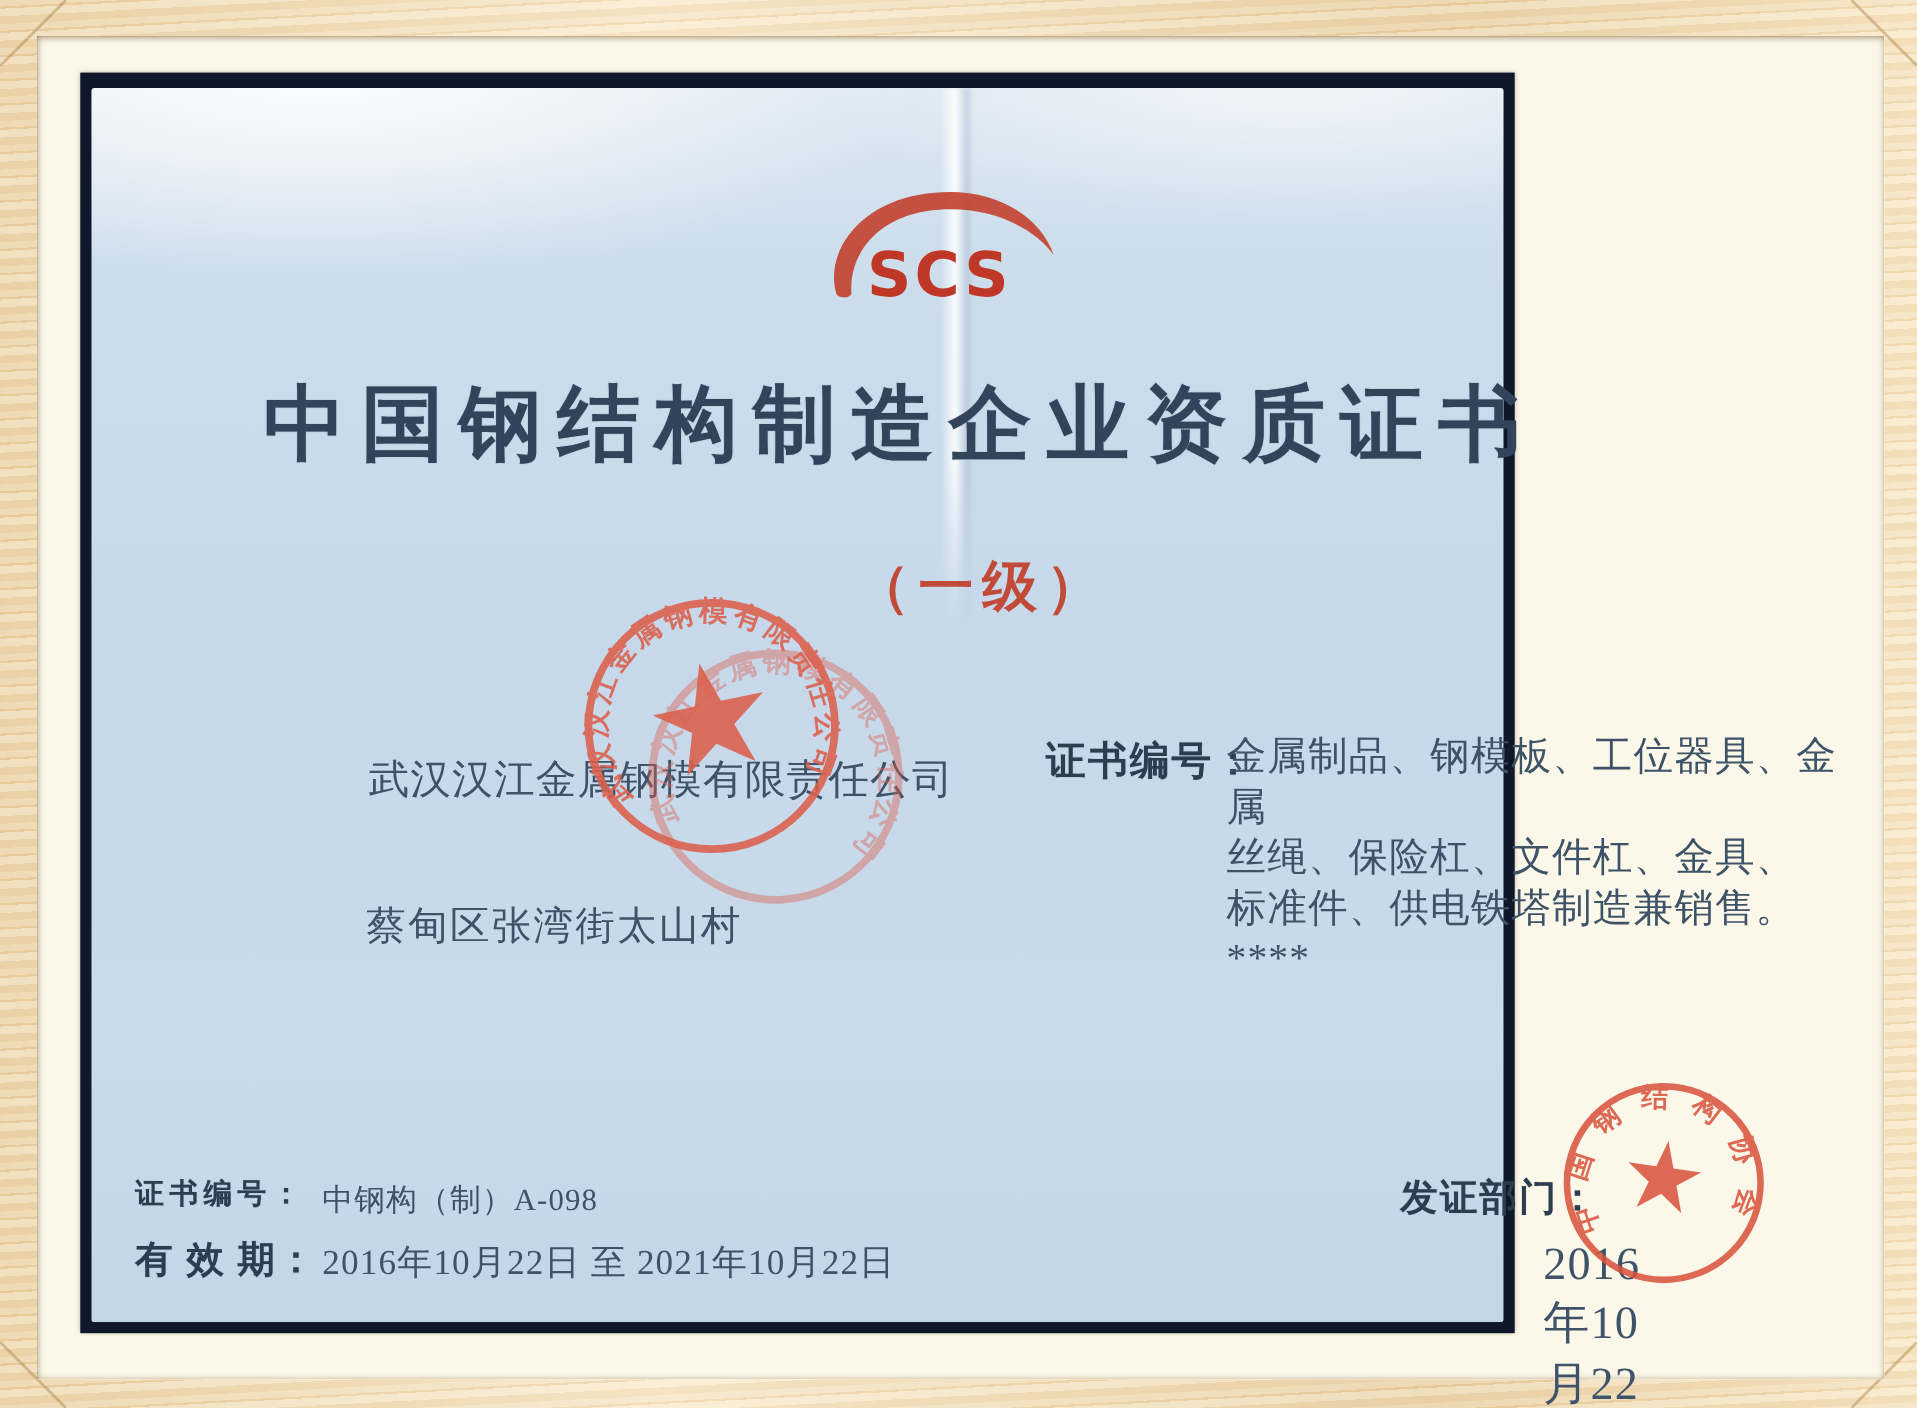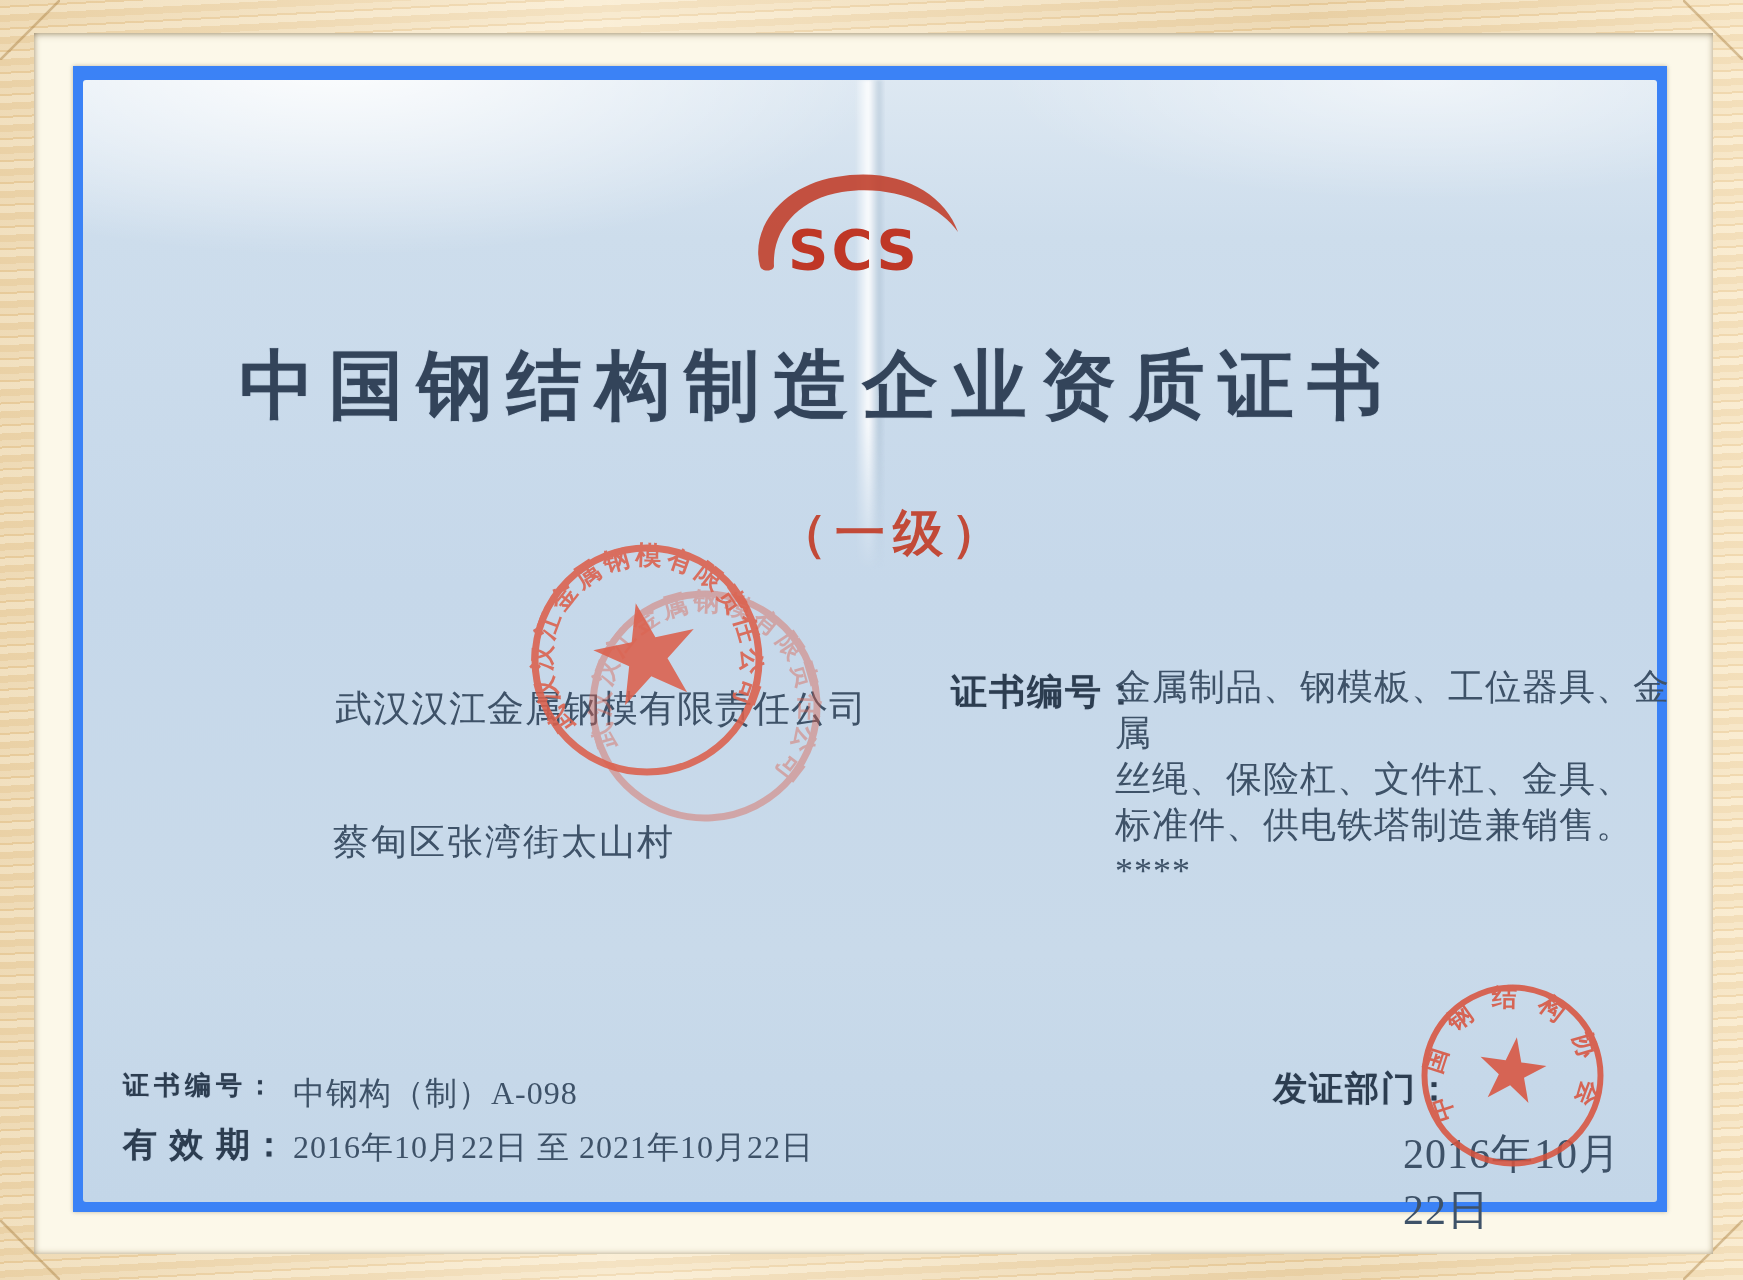--- a/index.html
+++ b/index.html
@@ -17,22 +17,22 @@
   .miter.bl{left:0;bottom:0;background:linear-gradient(45deg,transparent 48%,rgba(170,130,70,.45) 49%,rgba(170,130,70,.45) 51%,transparent 52%);}
   .miter.br{right:0;bottom:0;background:linear-gradient(315deg,transparent 48%,rgba(170,130,70,.45) 49%,rgba(170,130,70,.45) 51%,transparent 52%);}
   
   .mat{position:absolute;left:34px;top:33px;right:30px;bottom:26px;
     background:#fcf8e9;z-index:2;
     box-shadow:inset 0 4px 7px -3px rgba(110,85,45,.55),
                inset 4px 0 7px -4px rgba(110,85,45,.45),
                inset -4px 0 7px -4px rgba(110,85,45,.35),
                inset 0 -4px 7px -4px rgba(110,85,45,.35);}
   
-  .paper{position:absolute;left:73px;top:66px;width:1594px;height:1146px;z-index:3;
-    background:#3b82f6;box-shadow:0 0 4px rgba(80,70,40,.35);}
+  .paper{position:absolute;left:73px;top:66px;width:1304px;height:1146px;z-index:3;
+    background:#0f172a;box-shadow:0 0 4px rgba(80,70,40,.35);}
   .cert{position:absolute;left:10px;top:14px;right:10px;bottom:10px;border-radius:3px;
     background:
       radial-gradient(ellipse 900px 320px at 16% -2%, rgba(255,255,255,.95), rgba(255,255,255,0) 62%),
       radial-gradient(ellipse 700px 200px at 85% 0%, rgba(255,255,255,.55), rgba(255,255,255,0) 60%),
       linear-gradient(180deg,#dde8f2 0%,#cdddec 14%,#c6d8ea 45%,#c9daea 78%,#c3d6e8 100%);}
   .fold{position:absolute;left:772px;top:0;width:30px;height:490px;z-index:1;
     background:linear-gradient(to right,rgba(255,255,255,0),rgba(255,255,255,.9) 45%,rgba(165,185,205,.45) 80%,rgba(255,255,255,0));
     filter:blur(1.5px);
     -webkit-mask-image:linear-gradient(to bottom,#000 70%,transparent);
             mask-image:linear-gradient(to bottom,#000 70%,transparent);}
@@ -46,21 +46,21 @@
     font-size:50px;font-weight:700;letter-spacing:8px;color:#c24a38;white-space:nowrap;}
   .lbl{font-weight:700;color:#2c3d50;white-space:nowrap;text-shadow:0 0 1px rgba(40,60,90,.4);}
   .val{color:#3e5268;white-space:nowrap;}
   .unit-lbl{left:36px;top:596px;font-size:38px;letter-spacing:3px;}
   .unit-val{left:252px;top:604px;font-size:37px;letter-spacing:1px;}
   .biz-lbl{left:868px;top:588px;font-size:36px;letter-spacing:2px;}
   .biz-lines{left:1032px;top:584px;width:575px;font-size:36px;color:#3e5268;line-height:46px;letter-spacing:1px;}
   .addr-lbl{left:36px;top:730px;font-size:38px;letter-spacing:3px;}
   .addr-val{left:250px;top:738px;font-size:36px;letter-spacing:2px;}
   .certno-lbl{left:40px;top:988px;font-size:26px;letter-spacing:5px;}
-  .certno-val{left:210px;top:992px;font-size:32px;letter-spacing:1px;}
+  .certno-val{left:210px;top:992px;font-size:28px;letter-spacing:1px;}
   .valid-lbl{left:40px;top:1042px;font-size:34px;letter-spacing:2px;text-align:center;}
   .valid-val{left:210px;top:1046px;font-size:32px;letter-spacing:1px;}
   .issuer-lbl{left:1190px;top:986px;font-size:34px;letter-spacing:2px;}
   .issue-date{left:1320px;top:1046px;font-size:42px;letter-spacing:1px;color:#3e5268;z-index:2;}
   
   .seal{z-index:4;}
   .seal1{left:444px;top:460px;width:240px;height:240px;opacity:.88;}
   .seal1b{left:502px;top:506px;width:240px;height:240px;opacity:.42;transform:rotate(18deg);}
   .seal2{left:1336px;top:902px;width:187px;height:187px;opacity:.86;z-index:4;}
   svg{display:block;}

